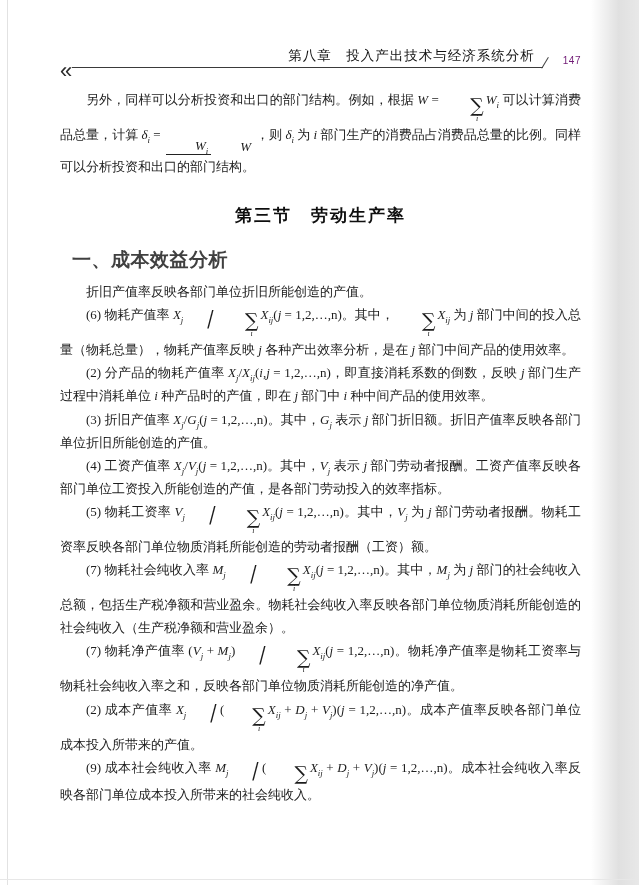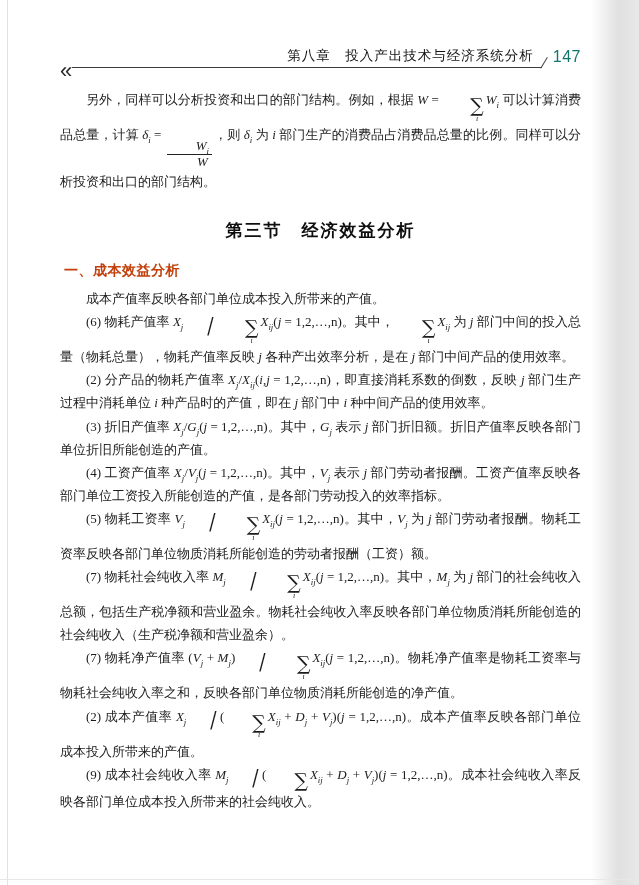--- a/index.html
+++ b/index.html
@@ -16,39 +16,39 @@
 
   .page{position:absolute;left:0;top:0;right:0;bottom:0;padding:46px 58px 0 60px;box-sizing:border-box;}
 
   
   .header{display:flex;align-items:flex-end;margin-bottom:20px;
     font-family:"Liberation Sans","DejaVu Sans",sans-serif;}
   .back{font-size:22px;line-height:0;color:#2b2b2b;transform:translateY(3px);margin-right:0;}
   .rule{flex:1;border-bottom:1.5px solid #3a3a3a;text-align:right;padding:0 8px 2px 0;}
   .chapter{font-weight:normal;font-size:13.5px;letter-spacing:1px;color:#111;}
   .hslash{font-size:15px;color:#444;transform:skewX(-18deg) translateY(3px);margin:0 1px 0 1px;}
-  .pagenum{font-size:16px;color:#0f766e;padding-bottom:2px;margin-left:5px;letter-spacing:0.5px;}
+  .pagenum{font-size:10px;color:#701a75;padding-bottom:2px;margin-left:14px;letter-spacing:0.5px;}
 
   
   .para{margin:0;font-size:13px;line-height:1.78;text-align:justify;text-indent:2em;color:#1c1c1c;}
   .h2{font-family:"Liberation Sans","DejaVu Sans",sans-serif;font-weight:bold;
       font-size:17px;text-align:center;letter-spacing:2px;margin:26px 0 20px 0;color:#0e0e0e;}
-  .h3{font-weight:bold;font-size:14px;margin:12px 0 7px 4px;letter-spacing:0.5px;color:#c2410c;}
+  .h3{font-weight:bold;font-size:19px;margin:12px 0 7px 12px;letter-spacing:0.5px;color:#404040;}
 
   
   .mv{font-family:"Liberation Serif","DejaVu Serif",serif;font-style:italic;white-space:nowrap;}
   .mm{font-family:"Liberation Serif","DejaVu Serif",serif;font-style:normal;white-space:nowrap;}
   .mv sub,.fr sub{font-size:0.68em;font-style:italic;line-height:0;}
   .sum{display:inline-flex;flex-direction:column;align-items:center;vertical-align:-0.62em;
        line-height:1;margin:0 2px;}
   .sum .sig{font-family:"DejaVu Serif",serif;font-style:normal;font-size:1.45em;line-height:0.95;}
   .sum .ss{font-family:"Liberation Serif",serif;font-style:italic;font-size:0.62em;margin-top:0px;}
   .bigsl{font-family:"DejaVu Serif",serif;font-size:1.75em;line-height:0.8;vertical-align:-0.28em;
          display:inline-block;transform:scaleX(0.82);margin:0 0px;}
-  .fr{display:inline-flex;flex-direction:column;align-items:center;vertical-align:-0.85em;
+  .fr{display:inline-flex;align-items:center;vertical-align:-0.85em;
       line-height:1.15;margin:0 2px;}
   .fr .num{border-bottom:1px solid #222;padding:0 3px;}
   .fr .den{padding:0 3px;}
 </style>
 </head>
 <body>
 
 <div class="scan">
   <div class="page">
     <div class="header">
@@ -60,23 +60,23 @@
       <span class="pagenum">147</span>
     </div>
     <div id="content">
         <p class="para"><span class="tx">另外，同样可以分析投资和出口的部门结构。例如，根据 </span><span class="mv">W</span><span class="mm"> = </span><span class="sum">
             <span class="sig">∑</span>
             <span class="ss">i</span>
           </span><span class="mv">W<sub>i</sub></span><span class="tx"> 可以计算消费品总量，计算 </span><span class="mv">δ<sub>i</sub></span><span class="mm"> = </span><span class="fr">
             <span class="num mv">W<sub>i</sub></span>
             <span class="den mv">W</span>
           </span><span class="tx">，则 </span><span class="mv">δ<sub>i</sub></span><span class="tx"> 为 </span><span class="mv">i</span><span class="tx"> 部门生产的消费品占消费品总量的比例。同样可以分析投资和出口的部门结构。</span></p>
-        <div class="h2">第三节　经济效益分析</div>
+        <div class="h2">第三节　劳动生产率</div>
         <div class="h3">一、成本效益分析</div>
-        <p class="para"><span class="tx">成本产值率反映各部门单位成本投入所带来的产值。</span></p>
+        <p class="para"><span class="tx">折旧产值率反映各部门单位折旧所能创造的产值。</span></p>
         <p class="para"><span class="tx">(6) 物耗产值率 </span><span class="mv">X<sub>j</sub></span><span class="bigsl">/</span><span class="sum">
             <span class="sig">∑</span>
             <span class="ss">i</span>
           </span><span class="mv">X<sub>ij</sub></span><span class="mm">(</span><span class="mv">j</span><span class="mm"> = 1,2,…,n)</span><span class="tx">。其中，</span><span class="sum">
             <span class="sig">∑</span>
             <span class="ss">i</span>
           </span><span class="mv">X<sub>ij</sub></span><span class="tx"> 为 </span><span class="mv">j</span><span class="tx"> 部门中间的投入总量（物耗总量），物耗产值率反映 </span><span class="mv">j</span><span class="tx"> 各种产出效率分析，是在 </span><span class="mv">j</span><span class="tx"> 部门中间产品的使用效率。</span></p>
         <p class="para"><span class="tx">(2) 分产品的物耗产值率 </span><span class="mv">X<sub>j</sub></span><span class="mm">/</span><span class="mv">X<sub>ij</sub></span><span class="mm">(</span><span class="mv">i</span><span class="mm">,</span><span class="mv">j</span><span class="mm"> = 1,2,…,n)</span><span class="tx">，即直接消耗系数的倒数，反映 </span><span class="mv">j</span><span class="tx"> 部门生产过程中消耗单位 </span><span class="mv">i</span><span class="tx"> 种产品时的产值，即在 </span><span class="mv">j</span><span class="tx"> 部门中 </span><span class="mv">i</span><span class="tx"> 种中间产品的使用效率。</span></p>
         <p class="para"><span class="tx">(3) 折旧产值率 </span><span class="mv">X<sub>j</sub></span><span class="mm">/</span><span class="mv">G<sub>j</sub></span><span class="mm">(</span><span class="mv">j</span><span class="mm"> = 1,2,…,n)</span><span class="tx">。其中，</span><span class="mv">G<sub>j</sub></span><span class="tx"> 表示 </span><span class="mv">j</span><span class="tx"> 部门折旧额。折旧产值率反映各部门单位折旧所能创造的产值。</span></p>
         <p class="para"><span class="tx">(4) 工资产值率 </span><span class="mv">X<sub>j</sub></span><span class="mm">/</span><span class="mv">V<sub>j</sub></span><span class="mm">(</span><span class="mv">j</span><span class="mm"> = 1,2,…,n)</span><span class="tx">。其中，</span><span class="mv">V<sub>j</sub></span><span class="tx"> 表示 </span><span class="mv">j</span><span class="tx"> 部门劳动者报酬。工资产值率反映各部门单位工资投入所能创造的产值，是各部门劳动投入的效率指标。</span></p>

